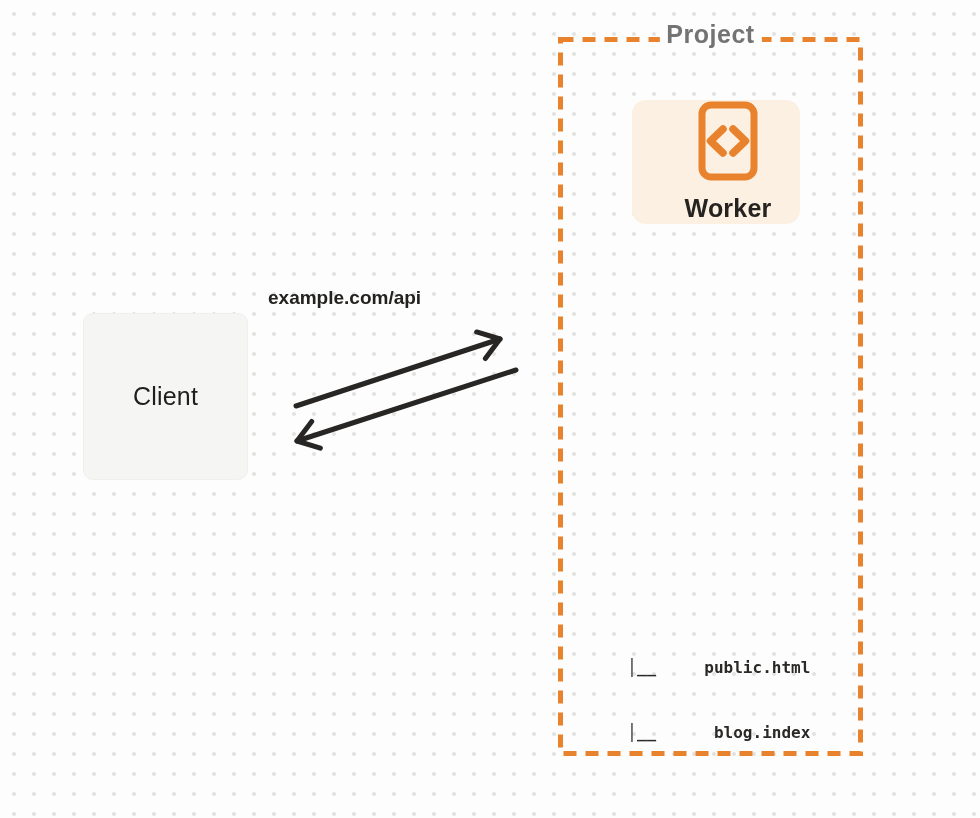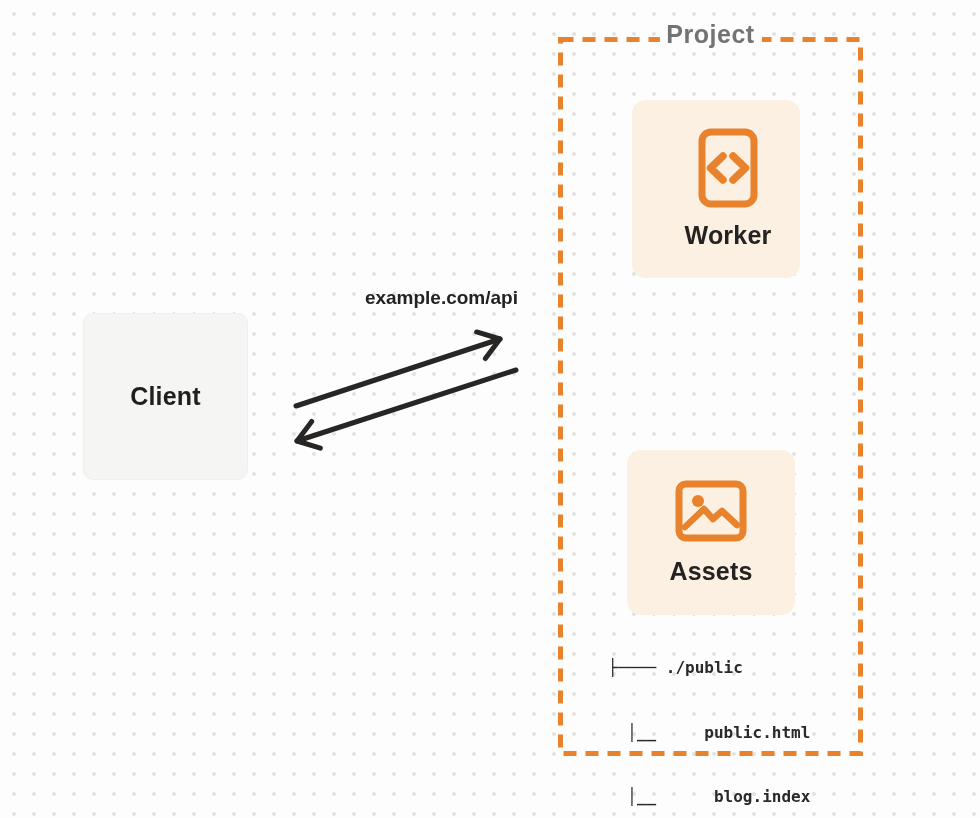--- a/index.html
+++ b/index.html
@@ -13,47 +13,47 @@
     background-size:20px 20px;
     background-position:4px 4px;
   }
 
   
   .client-node {
     position:absolute; left:83px; top:313px; width:165px; height:167px;
     background:#F5F5F4; border:1px solid #EFEFEE; border-radius:10px;
     display:flex; align-items:center; justify-content:center;
   }
-  .node-label { font-size:25px; font-weight:700; color:#1E1F1E; letter-spacing:0.2px; }
+  .node-label { font-size:25px; font-weight:400; color:#1E1F1E; letter-spacing:0.2px; }
 
   
   .request-label {
     position:absolute; left:268px; top:287px; width:250px;
-    text-align:right; font-size:19px; font-weight:700; color:#242220;
+    text-align:left; font-size:19px; font-weight:700; color:#242220;
   }
 
   
   .arrows-layer { position:absolute; left:0; top:0; width:980px; height:818px; pointer-events:none; }
 
   
   .project-boundary { position:absolute; left:558px; top:37px; width:305px; height:719px; }
   .boundary-svg { position:absolute; left:0; top:0; }
   .project-label {
     position:absolute; top:-17px; left:50%; transform:translateX(-50%);
     background:#FDFDFD; padding:0 7px;
     font-size:25px; font-weight:700; color:#737373; letter-spacing:0.5px;
     white-space:nowrap;
   }
 
   
   .card {
     position:absolute; width:168px; border-radius:14px; background:#FBF0E2;
     display:flex; flex-direction:column; align-items:center; justify-content:center;
   }
-  .worker-card { left:74px; top:63px; height:178px;padding-left:24px; }
+  .worker-card { left:74px; top:63px; height:124px;padding-left:24px; }
   .assets-card { left:69px; top:413px; height:165px; }
   .card-label { font-size:25px; font-weight:700; color:#252321; letter-spacing:0.2px; }
   .worker-card .card-label { margin-top:13px; }
   .assets-card .card-label { margin-top:15px; }
 
   
   .file-tree {
     position:absolute; left:50px; top:577px;
     font-family:"DejaVu Sans Mono","Liberation Mono",monospace;
     font-size:16px; font-weight:700; line-height:21.5px;
@@ -89,30 +89,21 @@
 
     <div class="card worker-card">
       <svg width="60" height="80" viewBox="0 0 60 80">
         <rect x="4" y="4" width="52" height="72" rx="9" fill="none" stroke="#E8822C" stroke-width="7"></rect>
         <polyline points="25,28 12.5,40 25,52" fill="none" stroke="#E8822C" stroke-width="7.5" stroke-linecap="round" stroke-linejoin="round"></polyline>
         <polyline points="35,28 47.5,40 35,52" fill="none" stroke="#E8822C" stroke-width="7.5" stroke-linecap="round" stroke-linejoin="round"></polyline>
       </svg>
       <div class="card-label">Worker</div>
     </div>
 
-    <div class="card assets-card">
-      <svg width="72" height="62" viewBox="0 0 72 62">
-        <rect x="4" y="4" width="64" height="54" rx="7" fill="none" stroke="#E8822C" stroke-width="7"></rect>
-        <circle cx="23" cy="21" r="6" fill="#E8822C"></circle>
-        <polyline points="10,47 29,29 38,39 47,31 62,45" fill="none" stroke="#E8822C" stroke-width="6.5" stroke-linecap="round" stroke-linejoin="round"></polyline>
-      </svg>
-      <div class="card-label">Assets</div>
-    </div>
 
     <div class="file-tree">
-      <div>├──── ./public</div>
       <div>  │__     public.html</div>
       <div>  │__      blog.index</div>
       
     </div>
   </div>
 
 </div>
 
 </body></html>

